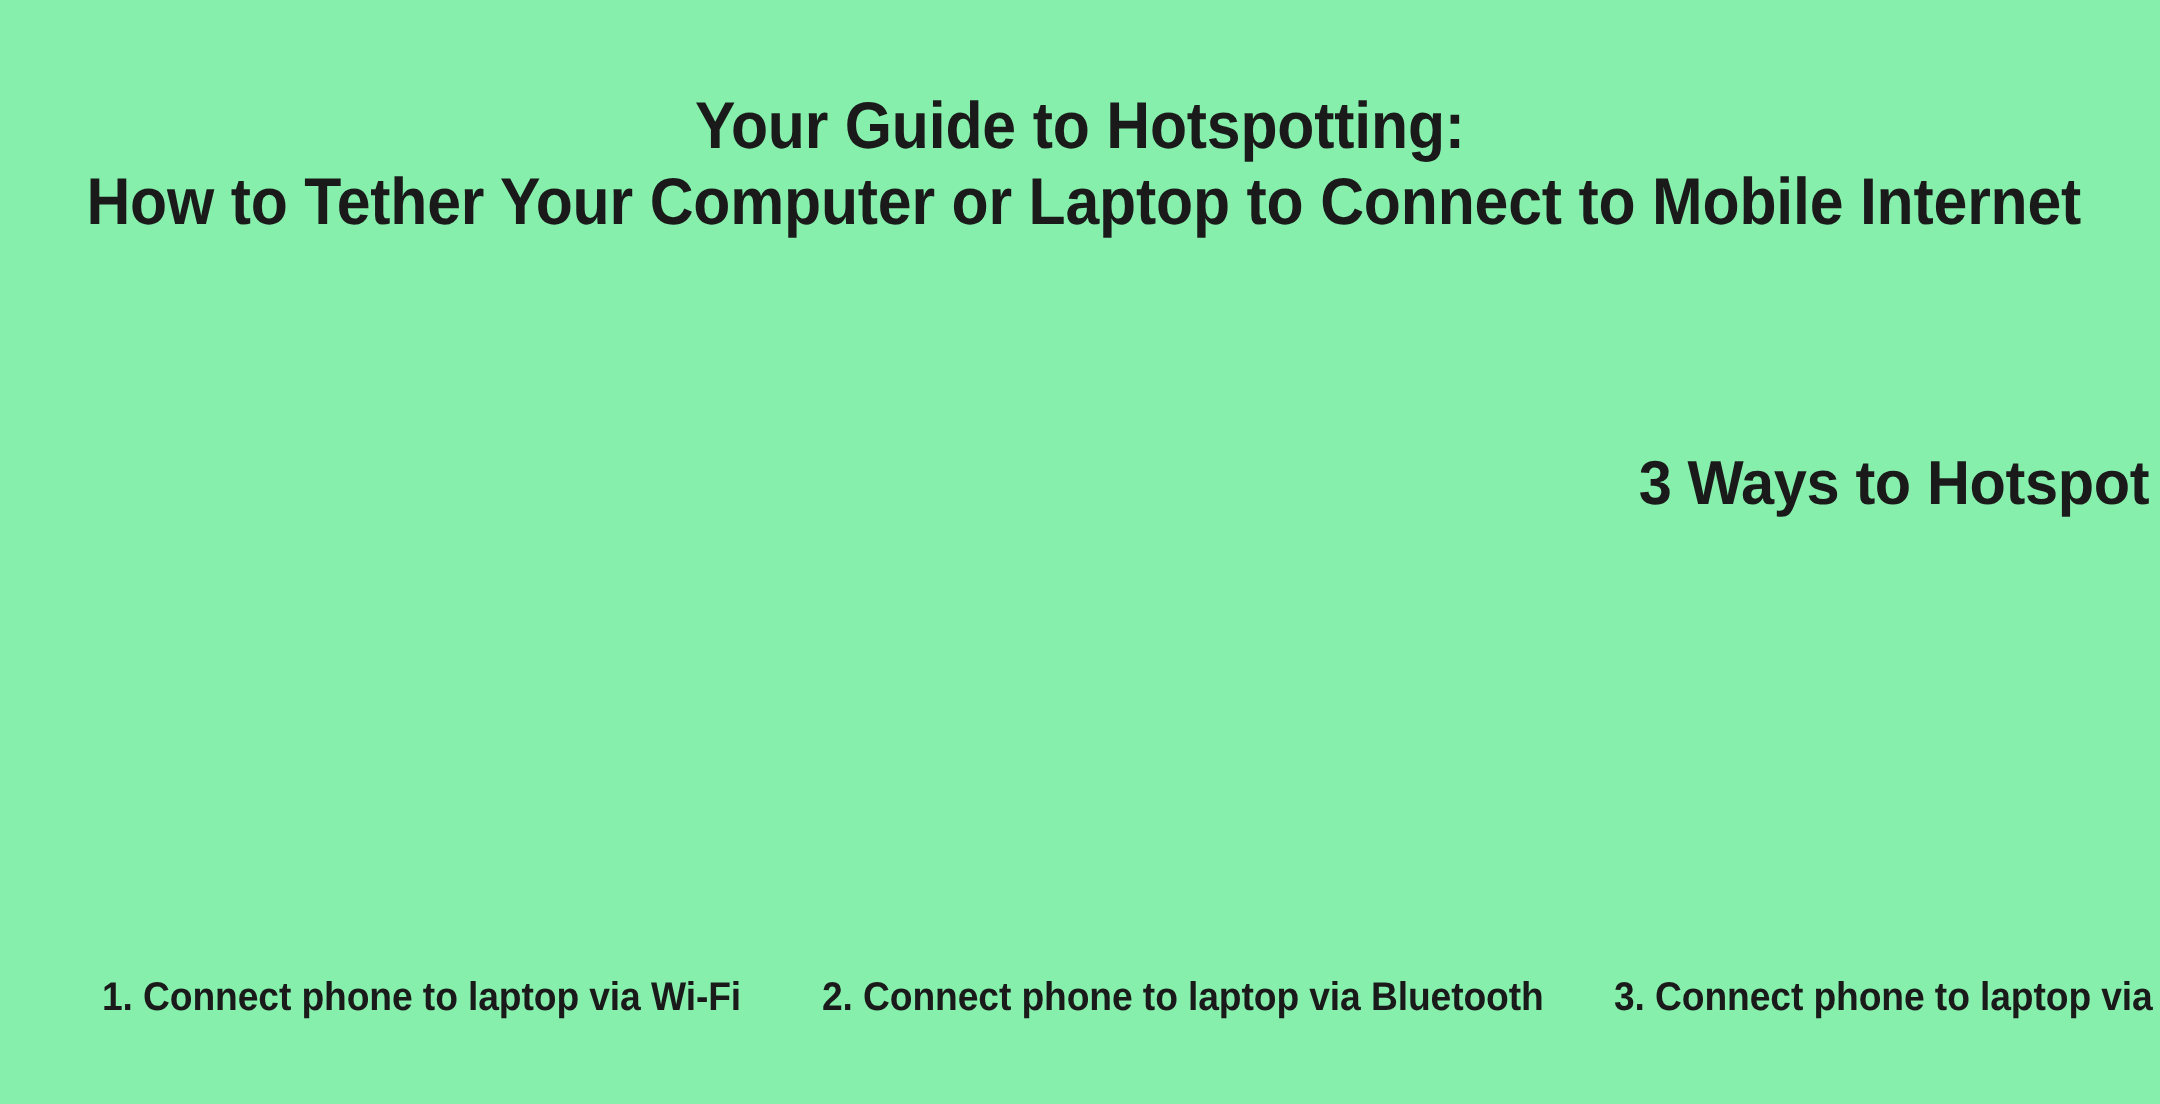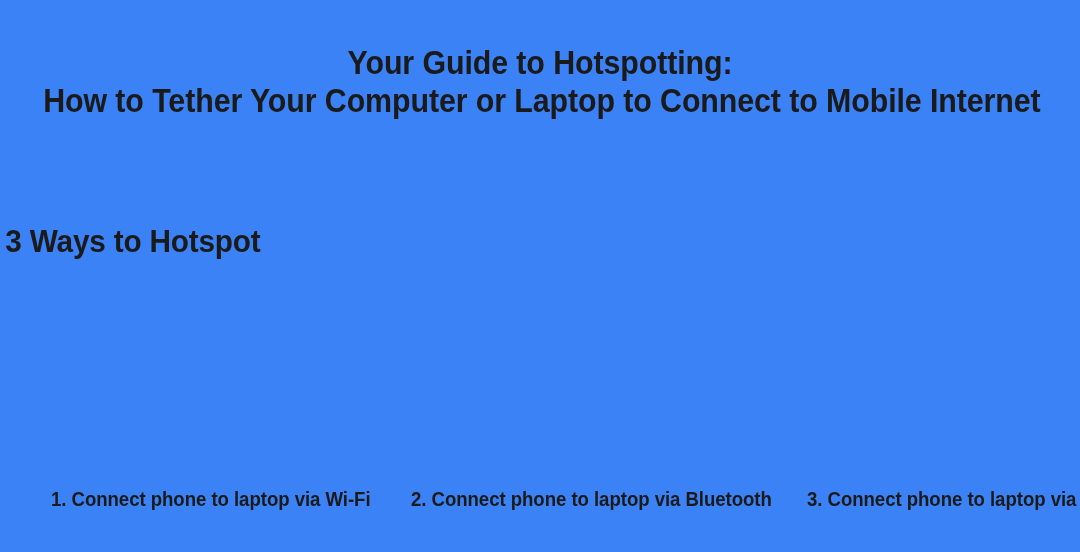--- a/index.html
+++ b/index.html
@@ -14,21 +14,21 @@
     position: relative;
     overflow: hidden;
     font-family: "Liberation Sans", sans-serif;
     color: #1a1a1a;
     -webkit-font-smoothing: antialiased;
   }
 
   .page {
     position: absolute;
     inset: 0;
-    background: #3b82f6;
+    background: #86efac;
   }
 
   
   .title-block {
     position: absolute;
     left: 0;
     right: 0;
     top: 44px;
     text-align: center;
   }
@@ -44,21 +44,21 @@
     transform-origin: center center;
     white-space: nowrap;
   }
 
   
   .section-heading {
     position: absolute;
     left: 0;
     right: 0;
     top: 222px;
-    text-align: left;
+    text-align: right;
   }
   .section-heading .section-heading-text {
     display: inline-block;
     font-family: "Liberation Sans", sans-serif;
     font-weight: 700;
     font-size: 31px;
     line-height: 40px;
     letter-spacing: -0.2px;
     color: #1a1a1a;
     transform: scaleX(0.96);

